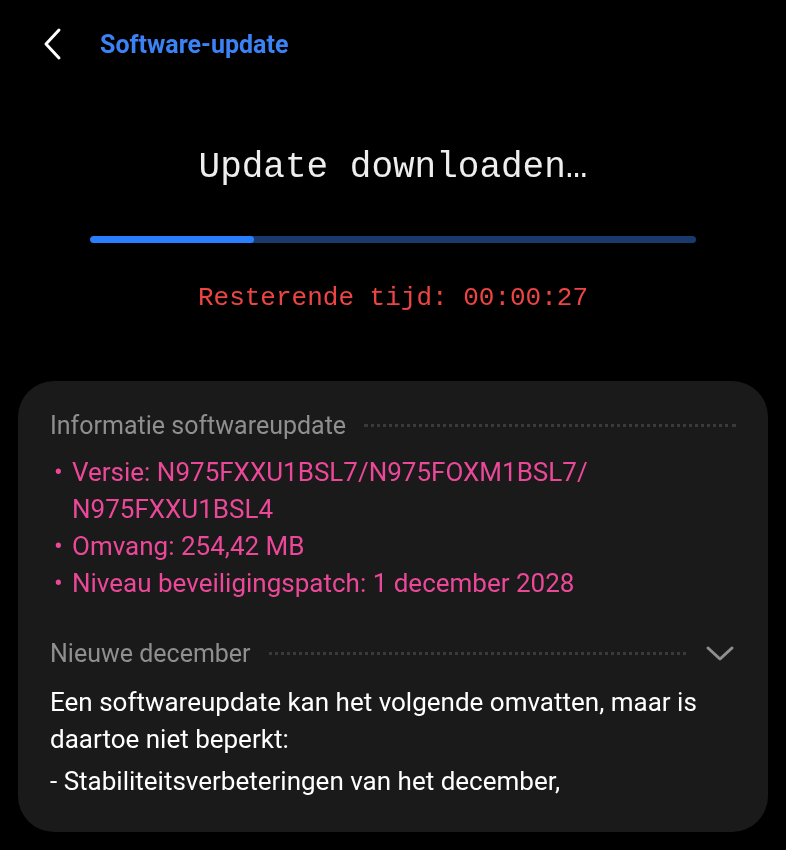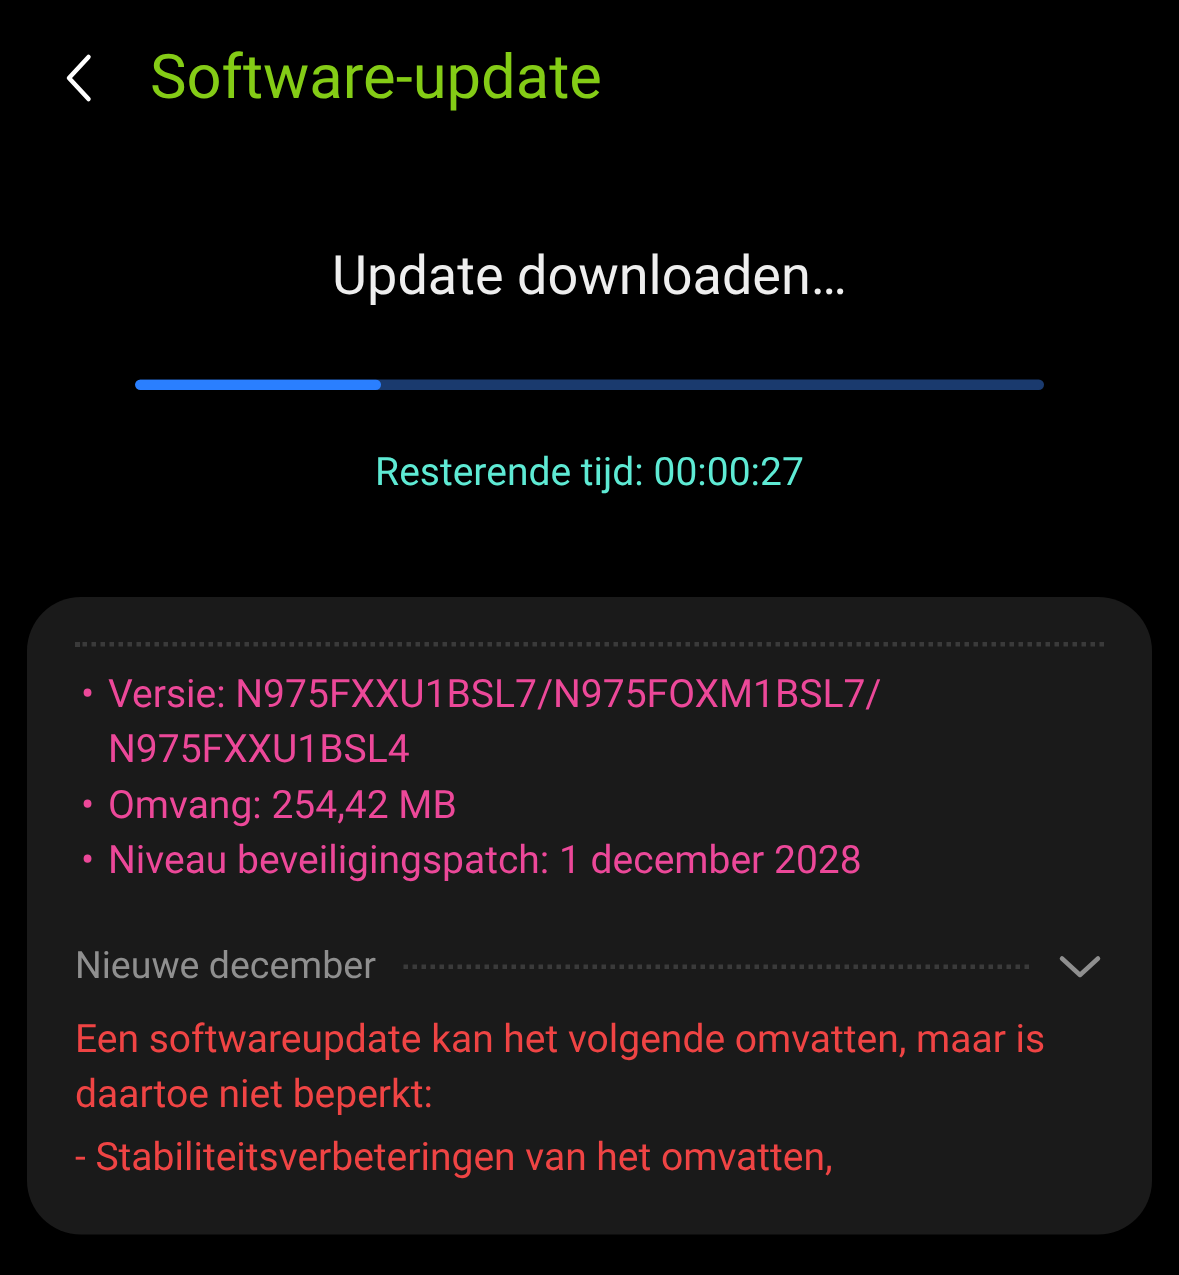--- a/index.html
+++ b/index.html
@@ -22,27 +22,28 @@
     }
     .back-icon {
       width: 32px;
       height: 32px;
       display: flex;
       align-items: center;
       justify-content: center;
       margin-right: 32px;
     }
     .header-title {
-      font-size: 41px;
-      font-weight: 400;
-      color: #84cc16;
+      font-size: 25px;
+      font-weight: 700;
+      color: #3b82f6;
     }
     .progress-section {
       padding: 65px 90px 0 90px;
       text-align: center;
+      font-family: Liberation Mono, monospace;
     }
     .progress-title {
       font-size: 36px;
       font-weight: 400;
       color: #eee;
       margin-bottom: 48px;
     }
     .progress-bar-track {
       position: relative;
       width: 100%;
@@ -55,21 +56,21 @@
       position: absolute;
       left: 0;
       top: 0;
       bottom: 0;
       background: #2a7fff;
       border-radius: 4px;
     }
     .remaining-time {
       margin-top: 40px;
       font-size: 26px;
-      color: #5eead4;
+      color: #ef4444;
     }
     .info-card {
       margin: 68px 18px 0 18px;
       background: #1a1a1a;
       border-radius: 36px;
       padding: 30px 32px 32px 32px;
     }
     .section-header {
       display: flex;
       align-items: center;
@@ -109,21 +110,21 @@
       content: "•";
       position: absolute;
       left: 0;
       top: 0;
     }
     .features-section {
       margin-top: 36px;
     }
     .features-body {
       font-size: 26px;
-      color: #ef4444;
+      color: #ffffff;
       line-height: 1.42;
       margin-top: 14px;
     }
     .features-sub {
       margin-top: 6px;
     }
   </style>
 </head>
 <body>
 
@@ -139,34 +140,35 @@
 <div class="progress-section">
   <div class="progress-title">Update downloaden…</div>
   <div class="progress-bar-track">
     <div class="progress-bar-fill" style="width:27%"></div>
   </div>
   <div class="remaining-time">Resterende tijd: 00:00:27</div>
 </div>
 
 <div class="info-card">
   <div class="section-header">
+    <span class="section-label">Informatie softwareupdate</span>
     <span class="dotted-line"></span>
   </div>
   <ul class="bullet-list">
     <li>Versie: N975FXXU1BSL7/N975FOXM1BSL7/ N975FXXU1BSL4</li>
     <li>Omvang: 254,42 MB</li>
     <li>Niveau beveiligingspatch: 1 december 2028</li>
   </ul>
 
   <div class="features-section">
     <div class="section-header">
       <span class="section-label">Nieuwe december</span>
       <span class="dotted-line"></span>
       <span class="chevron-down">
         <svg width="30" height="18" viewBox="0 0 30 18" fill="none">
           <path d="M3 3 L15 14 L27 3" stroke="#8f8f8f" stroke-width="3" stroke-linecap="round" stroke-linejoin="round"></path>
         </svg>
       </span>
     </div>
     <div class="features-body">Een softwareupdate kan het volgende omvatten, maar is daartoe niet beperkt:</div>
-    <div class="features-body features-sub"> - Stabiliteitsverbeteringen van het omvatten,</div>
+    <div class="features-body features-sub"> - Stabiliteitsverbeteringen van het december,</div>
   </div>
 </div>
 
 </body></html>

